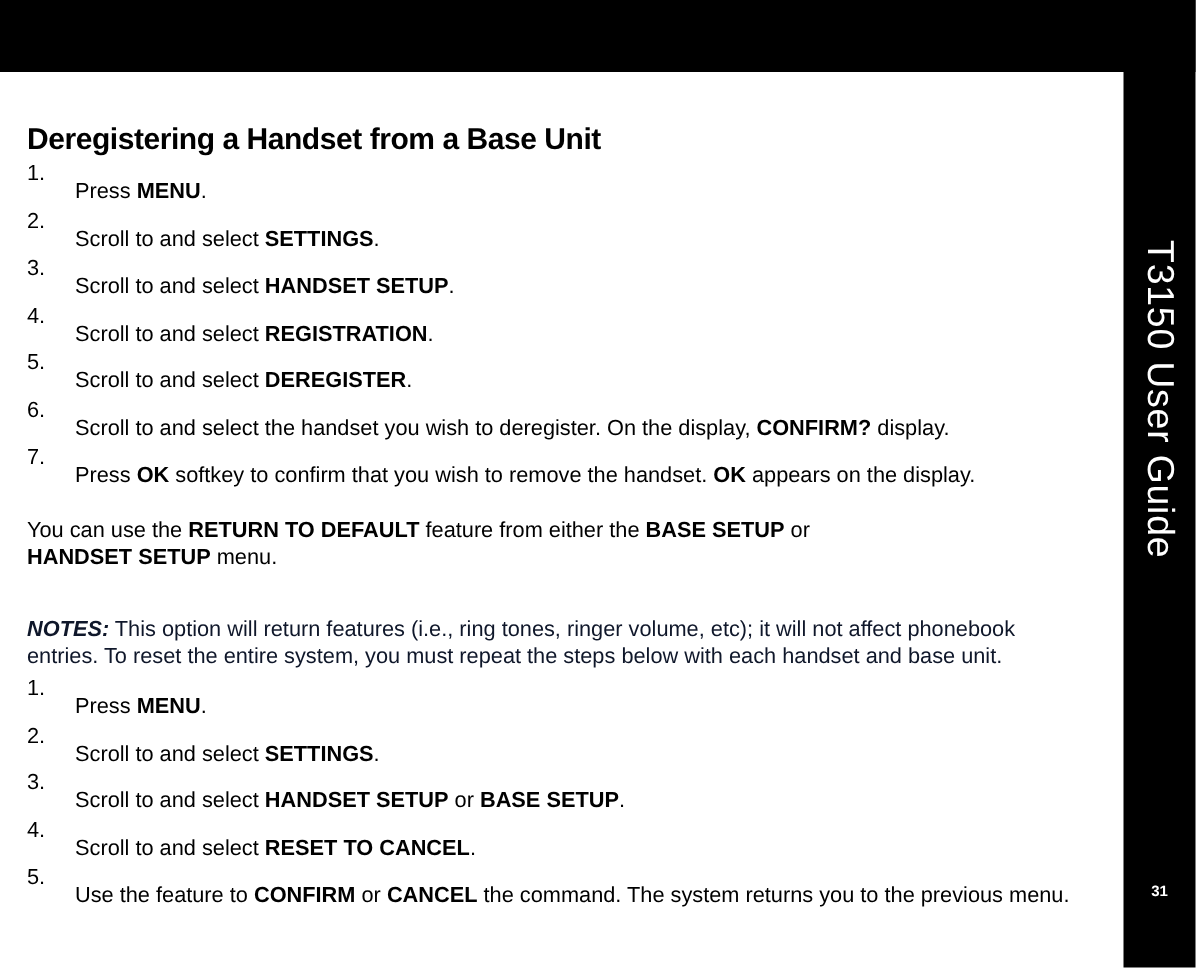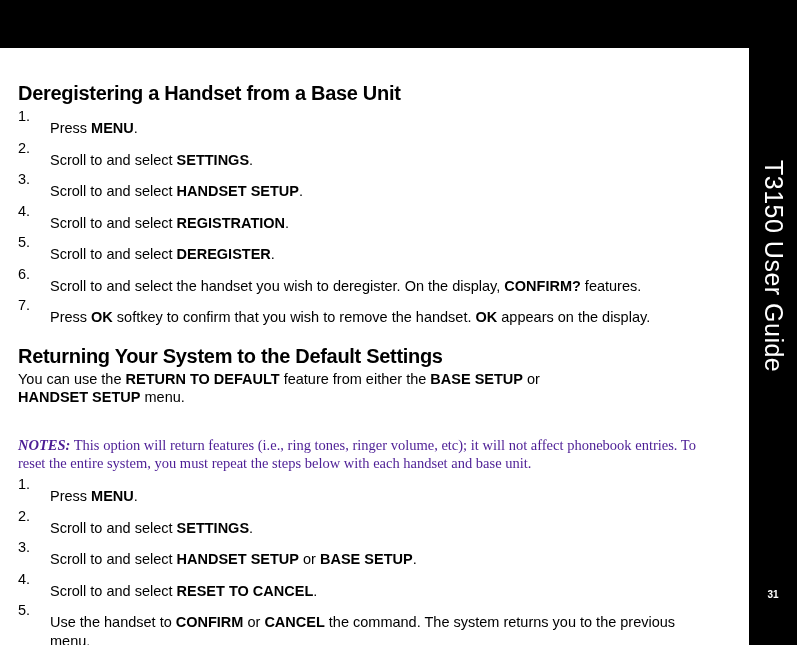--- a/index.html
+++ b/index.html
@@ -89,23 +89,22 @@
     }
     .intro-text {
       font-size: 14.5px;
       line-height: 1.28;
       color: #000000;
       margin-bottom: 15px;
     }
     .notes-block {
       font-size: 14.5px;
       line-height: 1.28;
-      color: #4c1d95;
+      color: #0f172a;
       margin-bottom: 2px;
-      font-family: Liberation Serif, serif;
     }
     .bold {
       font-weight: bold;
     }
     .italic-bold {
       font-weight: bold;
       font-style: italic;
     }
   </style>
 </head>
@@ -138,31 +137,30 @@
       <li>
         <span class="list-num">4.</span>
         <span class="list-text"><span>Scroll to and select </span><span class="bold">REGISTRATION</span><span>.</span></span>
       </li>
       <li>
         <span class="list-num">5.</span>
         <span class="list-text"><span>Scroll to and select </span><span class="bold">DEREGISTER</span><span>.</span></span>
       </li>
       <li>
         <span class="list-num">6.</span>
-        <span class="list-text"><span>Scroll to and select the handset you wish to deregister. On the display, </span><span class="bold">CONFIRM?</span><span> features.</span></span>
+        <span class="list-text"><span>Scroll to and select the handset you wish to deregister. On the display, </span><span class="bold">CONFIRM?</span><span> display.</span></span>
       </li>
       <li>
         <span class="list-num">7.</span>
         <span class="list-text"><span>Press </span><span class="bold">OK</span><span> softkey to confirm that you wish to remove the handset. </span><span class="bold">OK</span><span> appears on the display.</span></span>
       </li>
     </ol>
   </div>
 
   <div class="section">
-    <h2>Returning Your System to the Default Settings</h2>
     <div class="intro-text">
       <span>You can use the </span><span class="bold">RETURN TO DEFAULT</span><span> feature from either the </span><span class="bold">BASE SETUP</span><span> or </span><br><span class="bold">HANDSET SETUP</span><span> menu.</span>
     </div>
     <div style="height:14px"></div>
     <div class="notes-block">
       <span class="italic-bold">NOTES:</span><span> This option will return features (i.e., ring tones, ringer volume, etc); it will not affect phonebook entries. To reset the entire system, you must repeat the steps below with each handset and base unit.</span>
     </div>
     <ol>
       <li>
         <span class="list-num">1.</span>
@@ -175,18 +173,18 @@
       <li>
         <span class="list-num">3.</span>
         <span class="list-text"><span>Scroll to and select </span><span class="bold">HANDSET SETUP</span><span> or </span><span class="bold">BASE SETUP</span><span>.</span></span>
       </li>
       <li>
         <span class="list-num">4.</span>
         <span class="list-text"><span>Scroll to and select </span><span class="bold">RESET TO CANCEL</span><span>.</span></span>
       </li>
       <li>
         <span class="list-num">5.</span>
-        <span class="list-text"><span>Use the handset to </span><span class="bold">CONFIRM</span><span> or </span><span class="bold">CANCEL</span><span> the command. The system returns you to the previous menu.</span></span>
+        <span class="list-text"><span>Use the feature to </span><span class="bold">CONFIRM</span><span> or </span><span class="bold">CANCEL</span><span> the command. The system returns you to the previous menu.</span></span>
       </li>
     </ol>
   </div>
 
 </div>
 
 </body></html>

